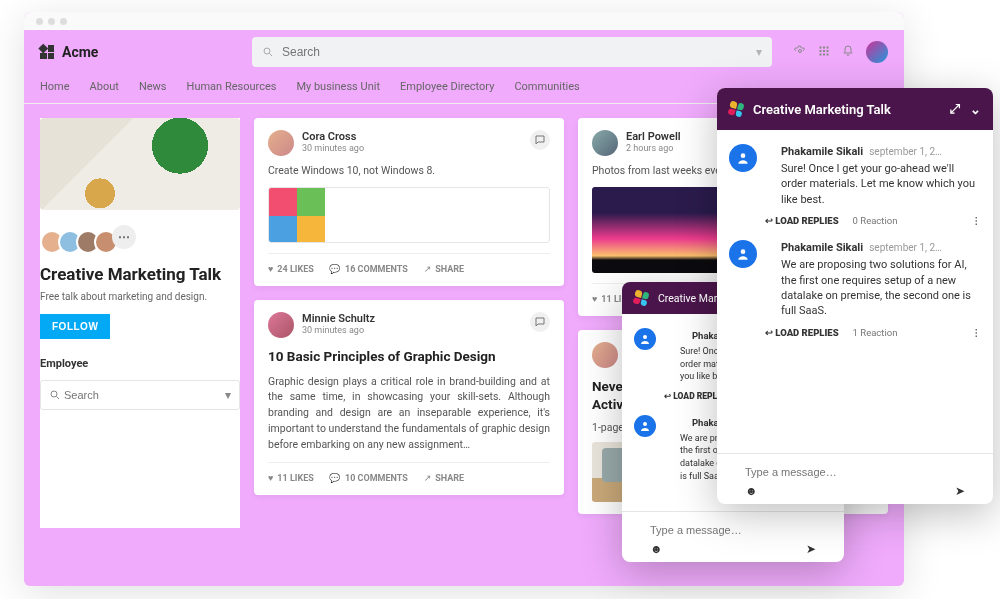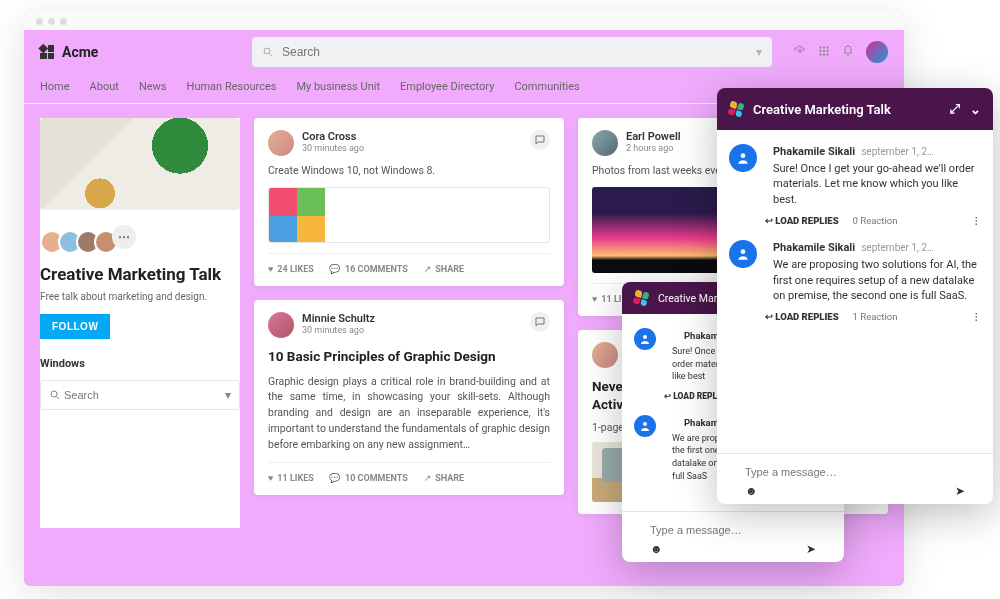--- a/index.html
+++ b/index.html
@@ -81,21 +81,21 @@
   .chat.small .chat-hd{height:32px;font-size:10.5px;}
   .chat.big{left:717px; top:88px; width:276px; height:416px;}
   .chat.big .chat-hd{height:42px;font-size:13px;font-weight:600;}
   .slack{width:14px;height:14px;display:grid;grid-template-columns:1fr 1fr;grid-template-rows:1fr 1fr;gap:1px;transform:rotate(15deg);}
   .slack span:nth-child(1){background:#ecb22e;border-radius:50% 50% 0 50%;}
   .slack span:nth-child(2){background:#2eb67d;border-radius:50% 50% 50% 0;}
   .slack span:nth-child(3){background:#e01e5a;border-radius:50% 0 50% 50%;}
   .slack span:nth-child(4){background:#36c5f0;border-radius:0 50% 50% 50%;}
   .chat-hd .sp{flex:1;}
   .chat-body{flex:1;overflow:hidden;padding:10px 0 0 0;}
-  .msg{display:flex;gap:16px;padding:4px 12px;}
+  .msg{display:flex;gap:24px;padding:4px 12px;}
   .mav{width:28px;height:28px;flex:0 0 28px;border-radius:50%;background:#1a73e8;display:flex;align-items:center;justify-content:center;color:#fff;}
   .chat.small .mav{width:22px;height:22px;flex:0 0 22px;}
   .mtxt{flex:1;}
   .mname{font-weight:700;font-size:11px;color:#333;}
   .mdate{font-weight:400;color:#999;margin-left:6px;font-size:10px;}
   .mbody{font-size:11px;color:#333;margin-top:3px;line-height:1.4;}
   .chat.small .mname{font-size:9.5px;margin-left:12px;} .chat.small .mbody{font-size:9px;}
   .mfoot{display:flex;align-items:center;gap:14px;font-size:9.5px;color:#333;padding:4px 12px 10px 48px;font-weight:600;}
   .chat.small .mfoot{padding-left:42px;font-size:8.5px;}
   .mfoot .reac{color:#777;font-weight:400;}
@@ -182,21 +182,21 @@
           <div class="av"></div>
           <div class="av"></div>
           <div class="av"></div>
           <div class="av"></div>
         </div>
         <div class="more">⋯</div>
       </div>
       <h2>Creative Marketing Talk</h2>
       <p class="desc">Free talk about marketing and design.</p>
       <button class="follow">FOLLOW</button>
-      <div class="filters">Windows</div>
+      <div class="filters">Employee</div>
       <div class="filter-search">
         <svg class="icn" viewBox="0 0 24 24" fill="none" stroke="currentColor" stroke-width="2">
             <circle cx="10" cy="10" r="6"></circle>
             <line x1="20" y1="20" x2="15" y2="15"></line>
           </svg>
         &nbsp;<input placeholder="Search" style="">
         <span>▾</span>
       </div>
     </div>
 

